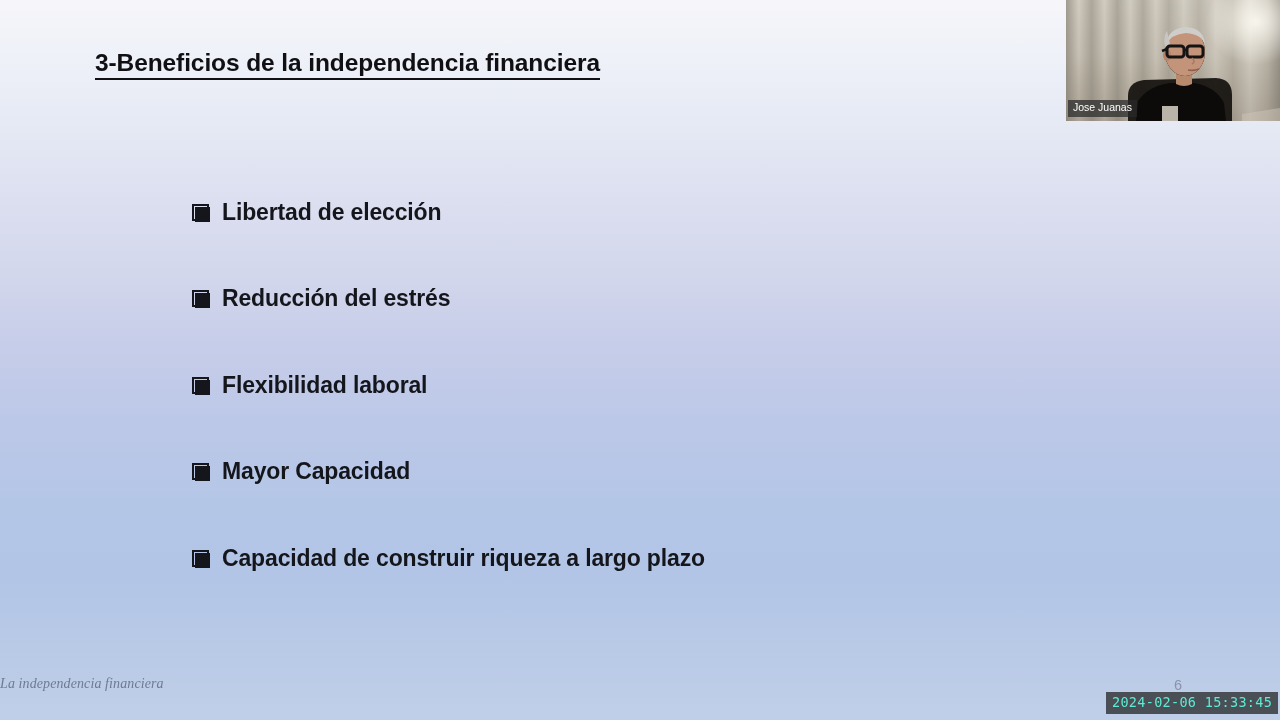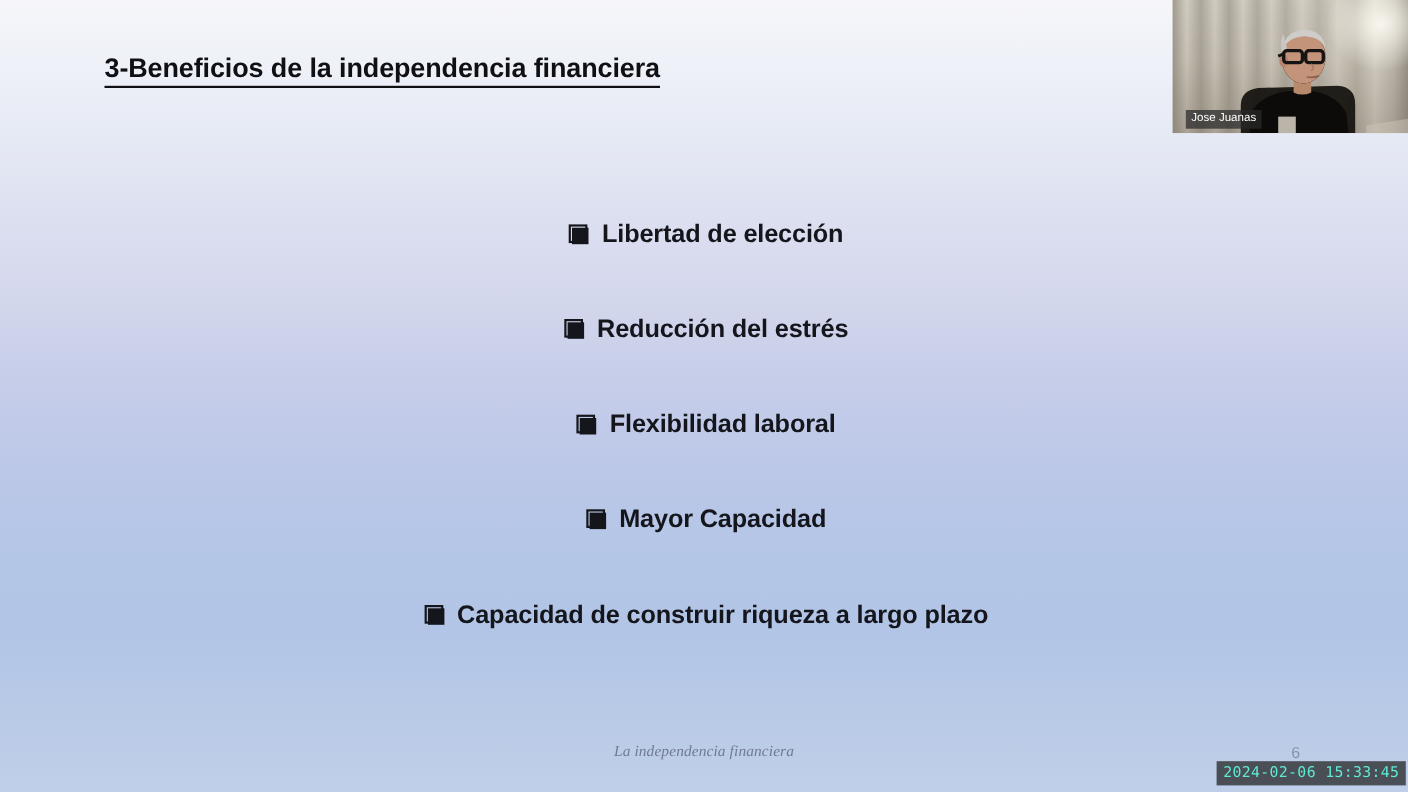--- a/index.html
+++ b/index.html
@@ -51,21 +51,20 @@
   #bullet-list {
     position: absolute;
     left: 192px;
     top: 200px;
     width: 900px;
   }
   .bullet-row {
     display: flex;
     align-items: flex-start;
     height: 86.4px;
-    justify-content: center;
   }
   .bullet-marker {
     width: 30px;
     flex: 0 0 30px;
     font-size: 20px;
     line-height: 1;
     color: #14161c;
     position: relative;
     top: 4px;
   }
@@ -94,21 +93,20 @@
     letter-spacing: -0.15px;
     white-space: nowrap;
   }
 
   
   #footer-subtitle {
     position: absolute;
     left: 0;
     top: 676px;
     width: 1280px;
-    text-align: center;
     font-size: 14px;
     font-style: italic;
     color: #6f7a92;
     font-family: "Liberation Serif", serif;
     letter-spacing: 0.1px;
   }
   #page-number {
     position: absolute;
     left: 1150px;
     top: 677px;
@@ -178,21 +176,21 @@
   #webcam-person {
     position: absolute;
     left: 0;
     bottom: 0;
     width: 214px;
     height: 121px;
   }
 
   .label-name {
     position: absolute;
-    left: 12px;
+    left: 2px;
     bottom: 4px;
     background: rgba(40,40,40,0.72);
     color: #ffffff;
     font-size: 10.5px;
     padding: 2px 5px 3px 5px;
     line-height: 1.1;
     white-space: nowrap;
     font-family: "Liberation Sans", sans-serif;
   }
 </style>

